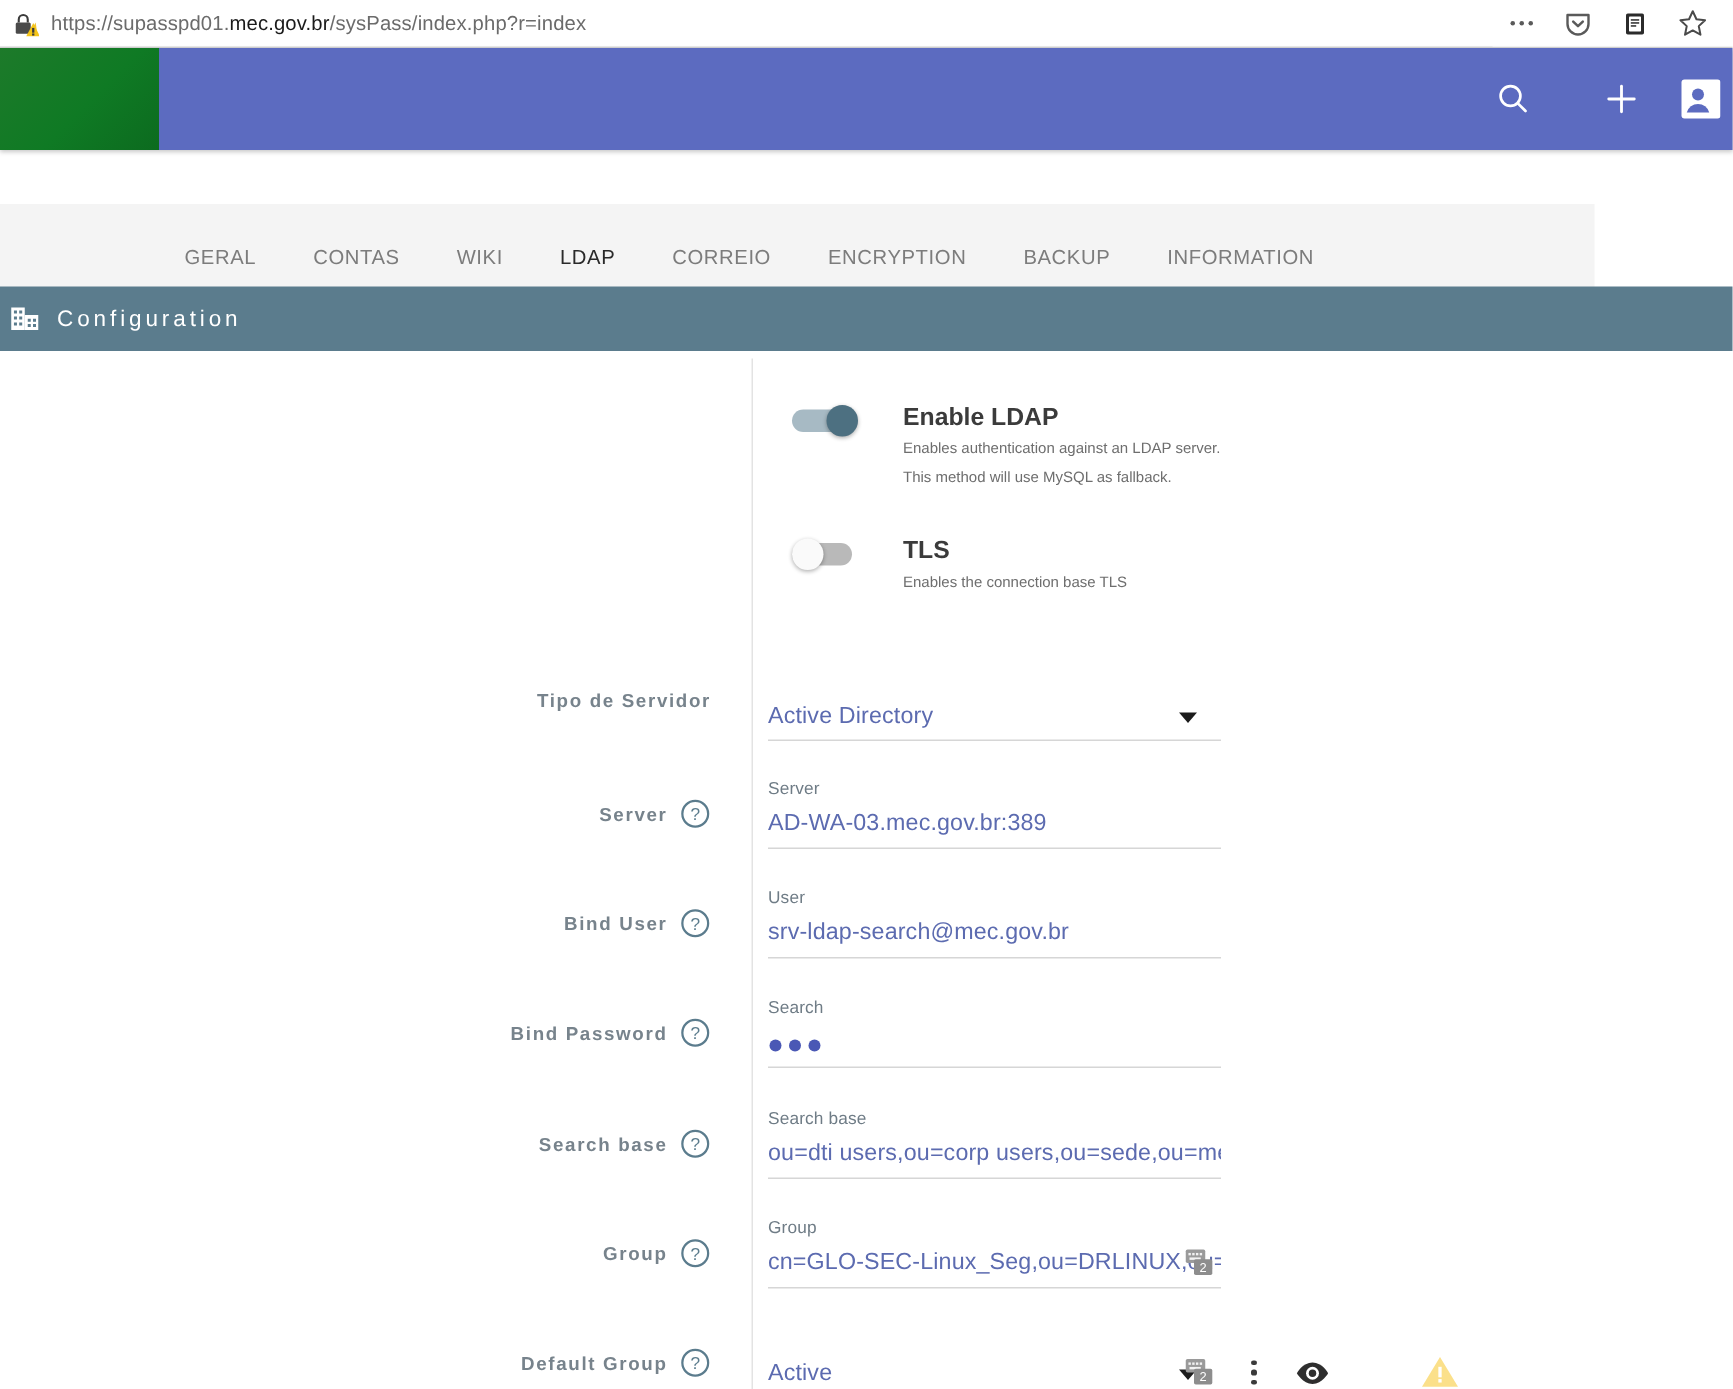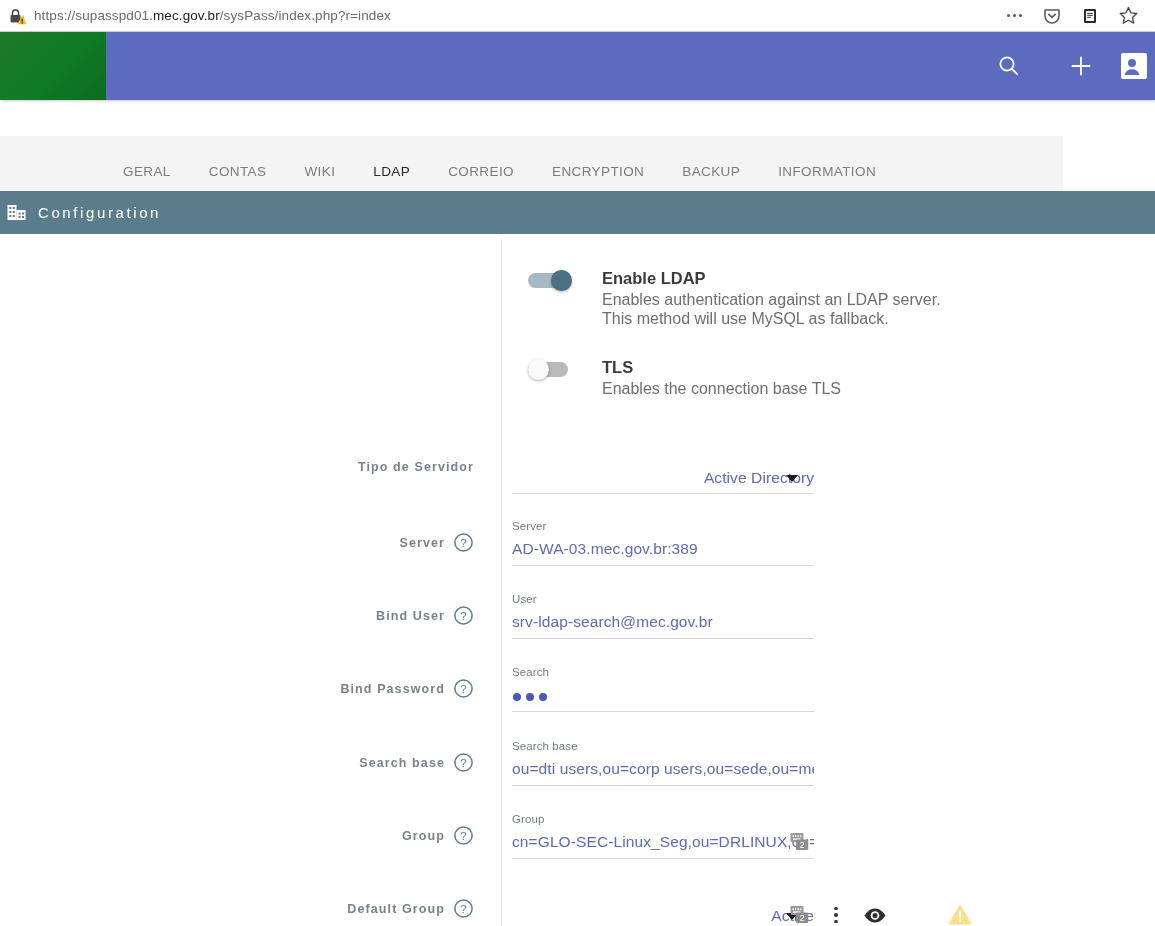--- a/index.html
+++ b/index.html
@@ -220,21 +220,21 @@
 
   .toggle-text { margin-left: 30px; }
   .toggle-title {
     font-size: 16.5px;
     font-weight: 700;
     color: #3b3b3b;
     line-height: 20px;
     margin-bottom: 2px;
   }
   .toggle-desc {
-    font-size: 16px;
+    font-size: 10px;
     color: #6e6e6e;
     line-height: 19px;
   }
 
   
   .form-row {
     position: absolute;
     left: 0;
     width: 1155px;
     height: 54px;
@@ -287,21 +287,21 @@
     text-overflow: clip;
     letter-spacing: 0.1px;
   }
   .field-underline {
     position: absolute;
     left: 0; bottom: 0;
     width: 302px;
     height: 1px;
     background: #d6d6d6;
   }
-  .field.select .field-value { bottom: 7px; text-align: right; }
+  .field.select .field-value { bottom: 7px; }
   .caret {
     position: absolute;
     right: 16px;
     bottom: 12px;
     width: 0; height: 0;
     border-left: 6px solid transparent;
     border-right: 6px solid transparent;
     border-top: 7px solid #1c1c1c;
   }
   .pw-dots {

